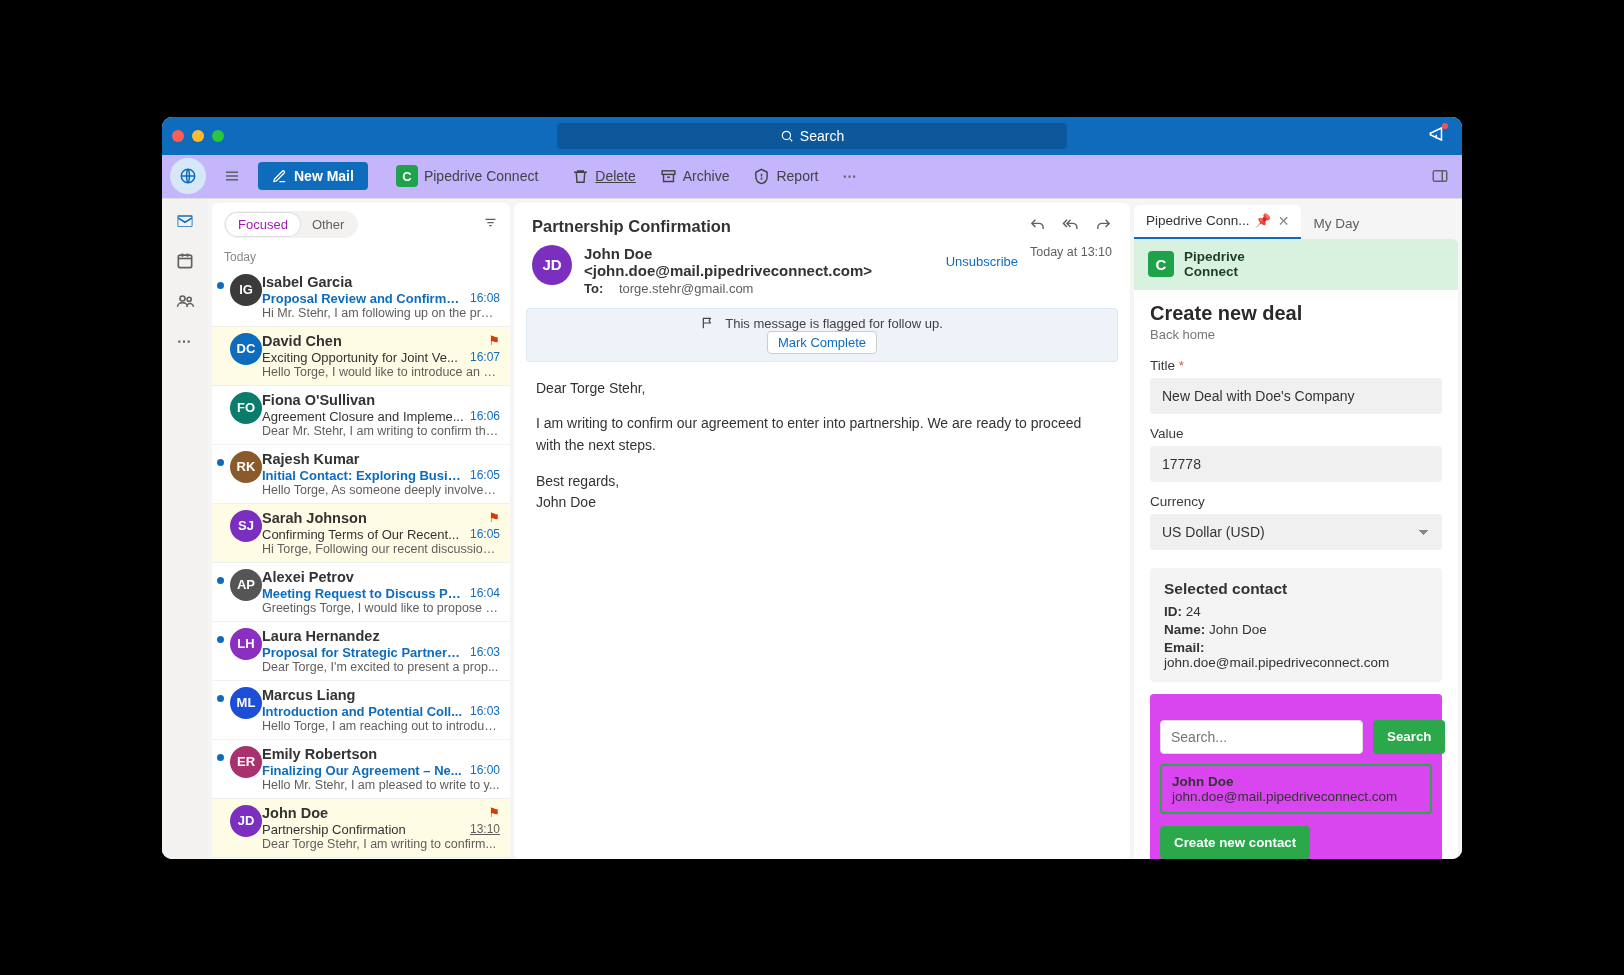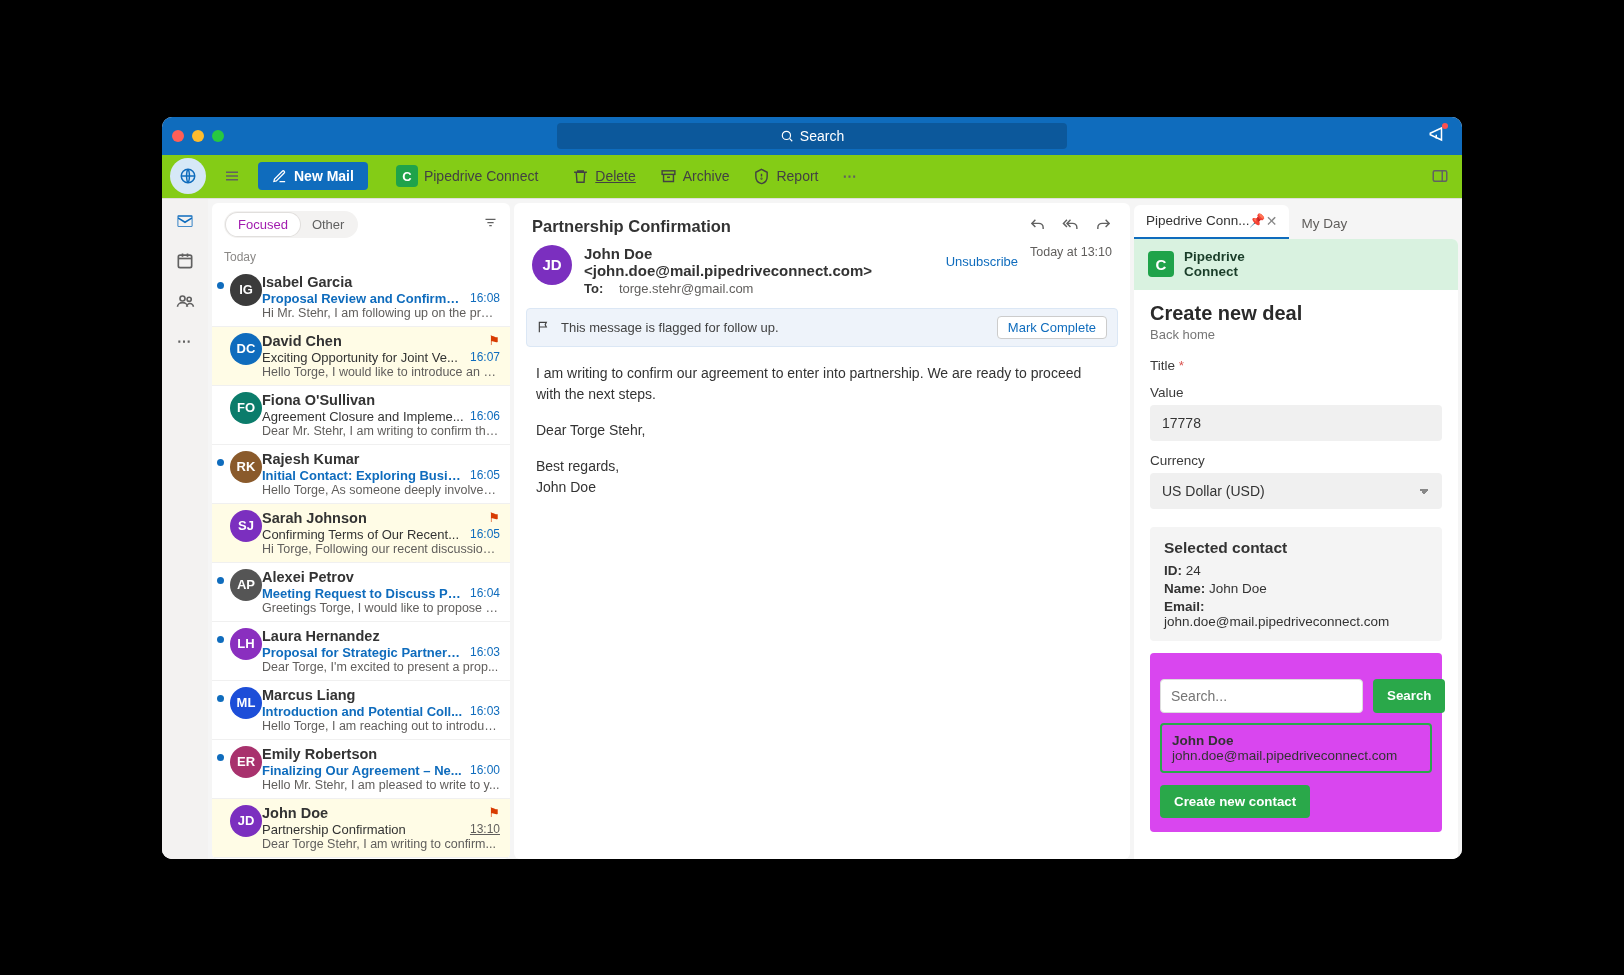--- a/index.html
+++ b/index.html
@@ -6,21 +6,21 @@
 body { font-family: -apple-system, BlinkMacSystemFont, "Segoe UI", sans-serif; background: #000; display:flex; align-items:center; justify-content:center; height:100vh; font-size:14px; color:#333;}
 .window { width:1300px; height:742px; background:#fff; border-radius:10px; overflow:hidden; display:flex; flex-direction:column; position:relative;}
 .titlebar { background:#0f6cbd; height:38px; display:flex; align-items:center; padding:0 10px; position:relative;}
 .trafficlights { display:flex; gap:8px; }
 .dot { width:12px; height:12px; border-radius:50%;}
 .dot.red{background:#ff5f57;} .dot.yellow{background:#febc2e;} .dot.green{background:#28c840;}
 .searchbox { position:absolute; left:50%; transform:translateX(-50%); width:510px; height:26px; background:rgba(0,0,0,0.18); border-radius:4px; display:flex; align-items:center; justify-content:center; color:#fff; gap:6px; font-size:14px;}
 .titlebar-right { position:absolute; right:14px; color:#fff; }
 .titlebar-right svg { width:18px; height:18px;}
 .notif-dot { position:absolute; width:6px; height:6px; background:#ff5050; border-radius:50%; top:-2px; right:-2px;}
-.toolbar { height:44px; background:#84cc16; border-bottom:1px solid #e1dfdd; display:flex; align-items:center; padding:0 8px; gap:12px;}
+.toolbar { height:44px; background:#c4b5fd; border-bottom:1px solid #e1dfdd; display:flex; align-items:center; padding:0 8px; gap:12px;}
 .tb-iconbtn { width:28px; height:28px; display:flex; align-items:center; justify-content:center; color:#616161; border-radius:4px;}
 .tb-globe{ width:36px; height:36px; border-radius:50%; background:#d6e8f7; display:flex; align-items:center;justify-content:center; color:#0f6cbd;}
 .newmail { background:#0f6cbd; color:#fff; border:none; border-radius:4px; padding:6px 14px; display:flex; align-items:center; gap:7px; font-size:14px; font-weight:600;}
 .tb-action { display:flex; align-items:center; gap:6px; color:#424242; padding:4px 6px;}
 .tb-action svg{width:17px;height:17px;}
 .pd-badge{ width:22px; height:22px; background:#1fa34a; border-radius:4px; display:flex; align-items:center;justify-content:center; color:#fff; font-weight:700; font-size:13px;}
 .main { flex:1; display:flex; overflow:hidden; background:#f5f5f5;}
 .leftrail { width:46px; background:#f3f2f1; display:flex; flex-direction:column; align-items:center; padding-top:12px; gap:20px;}
 .leftrail div{ color:#616161; width:20px; height:20px; display:flex; align-items:center;justify-content:center;}
 .leftrail .active{ color:#0f6cbd;}
@@ -53,28 +53,28 @@
 .headactions svg{width:17px;height:17px;}
 .fromrow{ padding:0 18px 12px 18px; display:flex; gap:12px; align-items:flex-start;}
 .avatar-lg{ width:40px; height:40px; border-radius:50%; background:#7b2fbf; color:#fff; font-weight:700; display:flex;align-items:center;justify-content:center; font-size:15px;}
 .fromdetails{ flex:1;}
 .fromline{ display:flex; align-items:center; gap:12px;}
 .fromname{font-weight:700; font-size:15px;}
 .unsub{ color:#0f6cbd; font-size:13px;}
 .to-row{ margin-top:2px; font-size:13px; color:#605e5c;}
 .to-row b{ color:#333; font-weight:600; margin-right:12px;}
 .msgtime{ font-size:12.5px; color:#605e5c;}
-.flagbanner{ margin:0 12px 10px 12px; background:#eef3fa; border:1px solid #dbe7f5; border-radius:4px; padding:7px 10px; display:flex; align-items:center; justify-content:space-between; font-size:13px;}
+.flagbanner{ margin:0 12px 10px 12px; background:#eef3fa; border:1px solid #dbe7f5; border-radius:4px; padding:7px 10px; display:flex; align-items:center; justify-content:space-between; font-size:13px;flex-direction:column;}
 .flagbanner .left{display:flex; align-items:center; gap:10px; color:#424242;}
 .markbtn{ background:#fff; border:1px solid #ccc; border-radius:4px; padding:3px 10px; color:#0f6cbd; font-size:13px;}
 .msgbody{ padding:6px 22px; font-size:14px; line-height:1.55; color:#333;}
 .msgbody p{margin-bottom:14px;}
 .rightpanel{ width:324px; display:flex; flex-direction:column; margin:4px 4px 0 0;}
 .tabs{ display:flex; height:36px; align-items:flex-end;}
-.tab{ padding:8px 12px; font-size:13.5px; color:#605e5c; display:flex; align-items:center; gap:0; border-top-left-radius:6px; border-top-right-radius:6px;}
+.tab{ padding:8px 12px; font-size:13.5px; color:#605e5c; display:flex; align-items:center; gap:6px; border-top-left-radius:6px; border-top-right-radius:6px;}
 .tab.active{ background:#fff; color:#333; border-bottom:2px solid #0f6cbd;}
 .tab .x{ color:#888; font-size:14px;}
 .pin{ color:#888; font-size:13px;}
 .panelbody{ flex:1; background:#fff; border-radius:0 6px 0 0; overflow:auto;}
 .pd-header{ background:#d9f2e0; padding:10px 14px; display:flex; align-items:center; gap:10px;}
 .pd-header .txt{ font-weight:700; font-size:13.5px; line-height:1.15; color:#1a3d29;}
 .form{ padding:12px 16px;}
 .form h2{ font-size:20px; font-weight:800; margin-bottom:2px; color:#2a2a2a;}
 .backhome{ color:#767676; font-size:13px; margin-bottom:16px; display:block;}
 .formlabel{ font-size:13.5px; color:#3a3a3a; margin-bottom:5px; margin-top:12px;}
@@ -397,22 +397,22 @@
       <div class="flagbanner">
         <div class="left">
           <svg width="14" height="14" viewBox="0 0 24 24" fill="none" stroke="currentColor" stroke-width="2">
               <path d="M4 21V4h12l-2 4 2 4H4"></path>
             </svg>
           <span>This message is flagged for follow up.</span>
         </div>
         <button class="markbtn">Mark Complete</button>
       </div>
       <div class="msgbody">
+        <p>Dear Torge Stehr,</p>
         <p>I am writing to confirm our agreement to enter into partnership. We are ready to proceed with the next steps.</p>
-        <p>Dear Torge Stehr,</p>
         <p><span>Best regards,</span><br><span>John Doe</span></p>
       </div>
     </div>
 
     <div class="rightpanel">
       <div class="tabs">
         <div class="tab active">
           <span>Pipedrive Conn...</span>
           <span class="pin">📌</span>
           <span class="x">✕</span>
@@ -422,20 +422,21 @@
       <div class="panelbody">
         <div class="pd-header">
           <div class="pd-badge" style="width:26px;height:26px;font-size:15px;">C</div>
           <div class="txt">Pipedrive<br>Connect</div>
         </div>
         <div class="form">
           <h2>Create new deal</h2>
           <a class="backhome">Back home</a>
 
           <div class="formlabel"><span>Title </span><span class="req">*</span></div>
+          <input class="formfield" value="New Deal with Doe's Company" style="">
 
           <div class="formlabel">Value</div>
           <input class="formfield" value="17778" style="">
 
           <div class="formlabel">Currency</div>
           <select class="formfield">
             <option>US Dollar (USD)</option>
           </select>
 
           <div class="contactbox">

